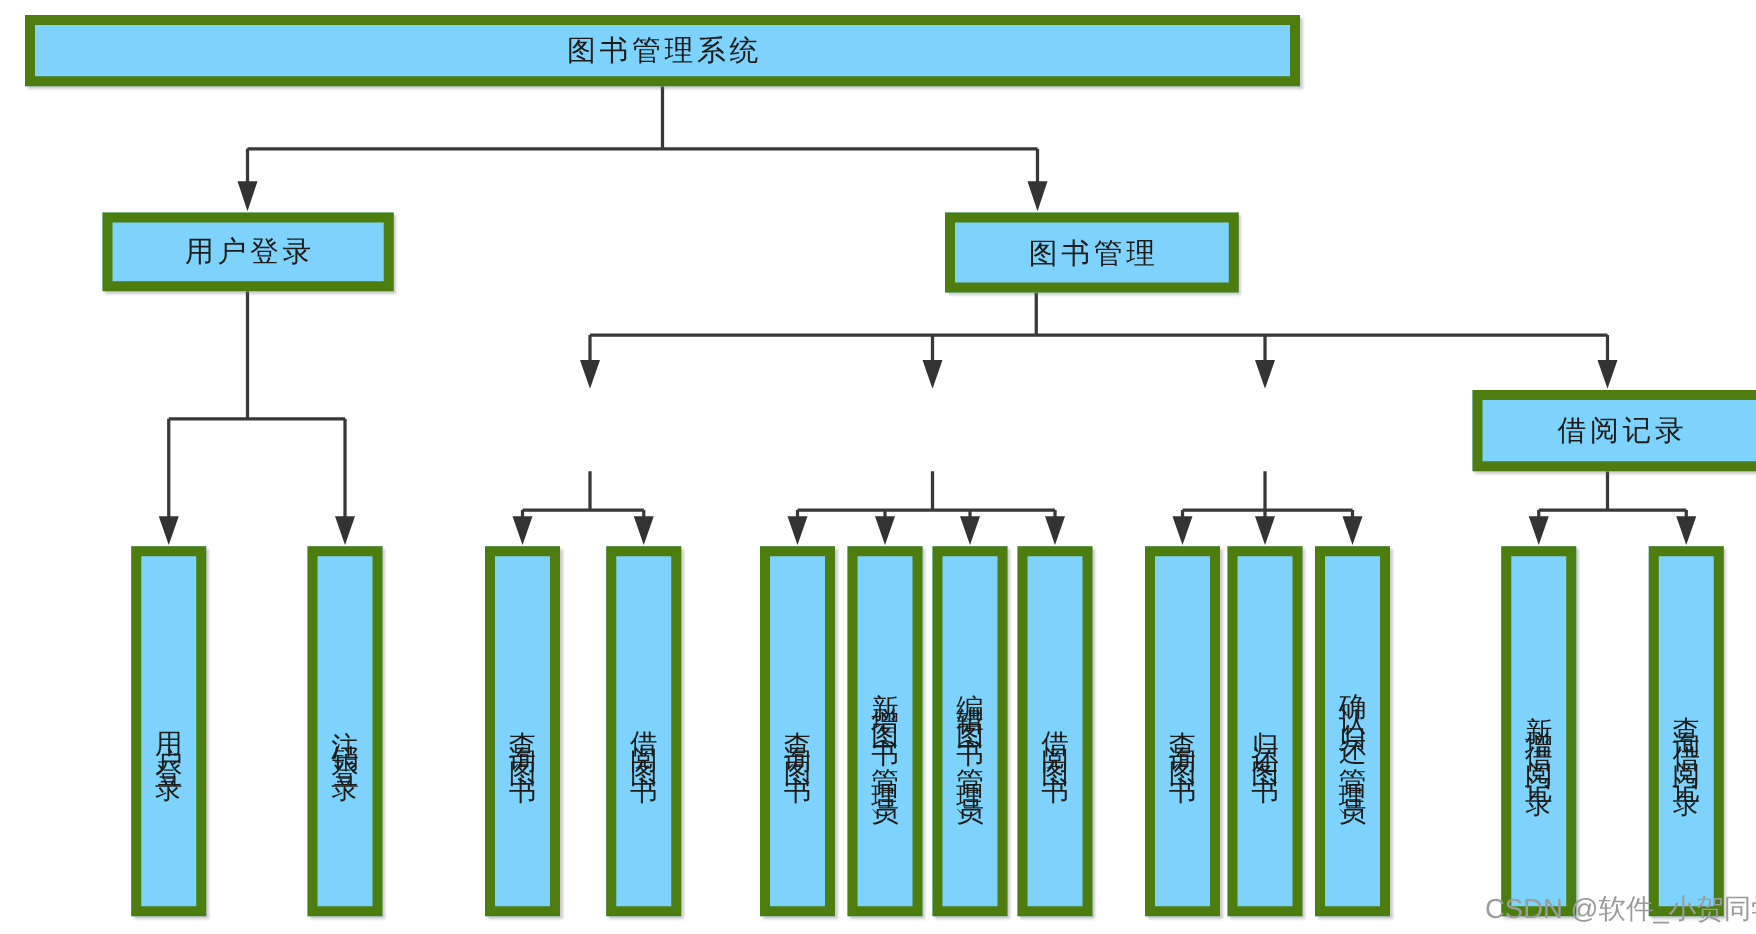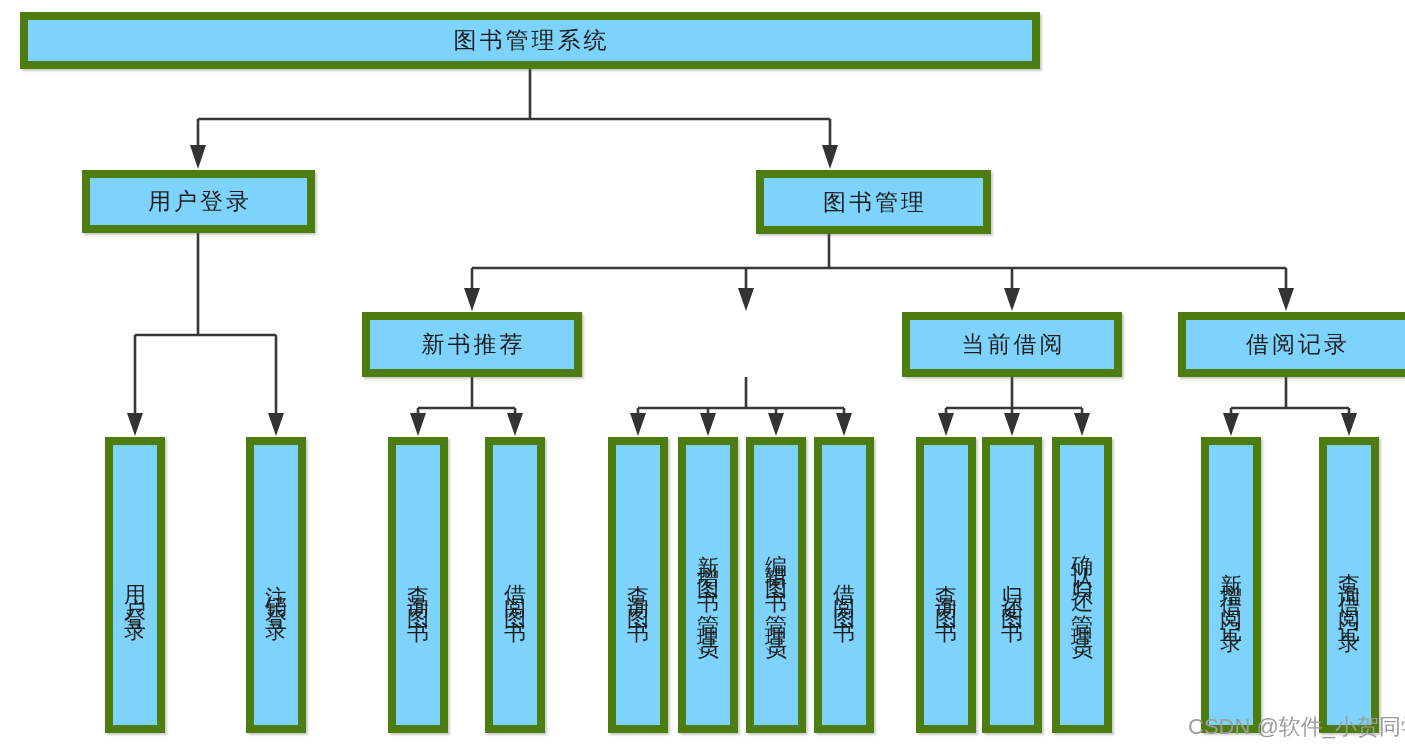--- a/index.html
+++ b/index.html
@@ -93,22 +93,20 @@
       <polygon points="1231,436 1223,413 1239,413"></polygon>
       <polygon points="1349,436 1341,413 1357,413"></polygon>
     </g>
   </svg>
 
   <div class="node h-label" style="left:20px; top:12px; width:1020px; height:57px;">图书管理系统</div>
 
   <div class="node h-label" style="left:82px; top:170px; width:233px; height:63px;">用户登录</div>
   <div class="node h-label" style="left:712px; top:170px; width:235px; height:64px;margin-left:44px;">图书管理</div>
 
-  <div class="node h-label" style="left:362px; top:312px; width:220px; height:65px;">新书推荐</div>
-  <div class="node h-label" style="left:902px; top:312px; width:220px; height:65px;">当前借阅</div>
   <div class="node h-label" style="left:1178px; top:312px; width:237px; height:65px;">借阅记录</div>
 
   <div class="node leaf" style="left:105px; top:437px; width:60px; height:296px;">用户登录</div>
   <div class="node leaf" style="left:246px; top:437px; width:60px; height:296px;">注销登录</div>
 
   <div class="node leaf" style="left:388px; top:437px; width:60px; height:296px;">查询图书</div>
   <div class="node leaf" style="left:485px; top:437px; width:60px; height:296px;">借阅图书</div>
 
   <div class="node leaf" style="left:608px; top:437px; width:60px; height:296px;">查询图书</div>
   <div class="node leaf" style="left:678px; top:437px; width:60px; height:296px;">新增图书（管理员）</div>

